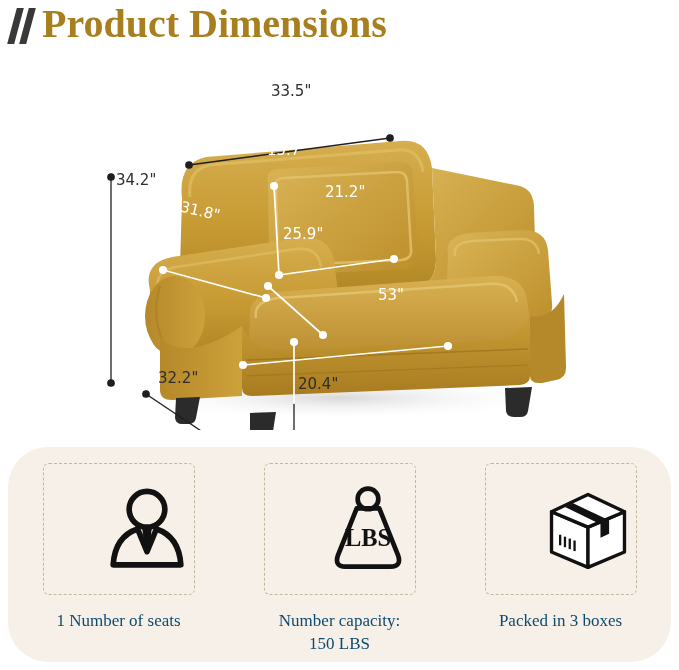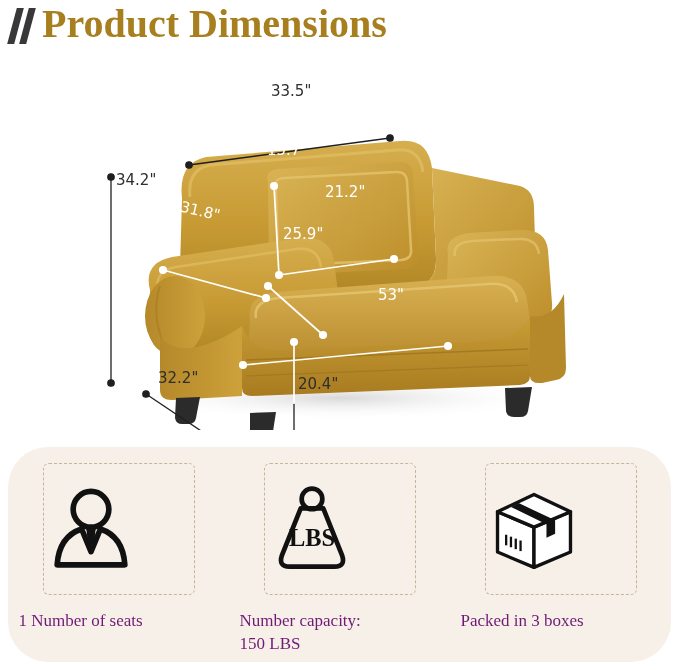--- a/index.html
+++ b/index.html
@@ -90,28 +90,28 @@
     display: flex;
     flex-direction: column;
     align-items: center;
   }
   .icon-box {
     width: 152px; height: 132px;
     border: 1px dashed #c2b69c;
     border-radius: 6px;
     display: flex;
     align-items: center;
-    justify-content: flex-start;
+    justify-content: flex-end;
     box-sizing: border-box;
   }
   .card-caption {
     margin-top: 14px;
-    text-align: left;
+    text-align: center;
     font-size: 17px;
-    color: #701a75;
+    color: #0c4a6e;
     line-height: 23px;
     width: 200px;
   }
 </style>
 </head>
 <body>
 
 <div id="title-bar">
   <div id="title-slashes">
     <div class="slash s1"></div>

